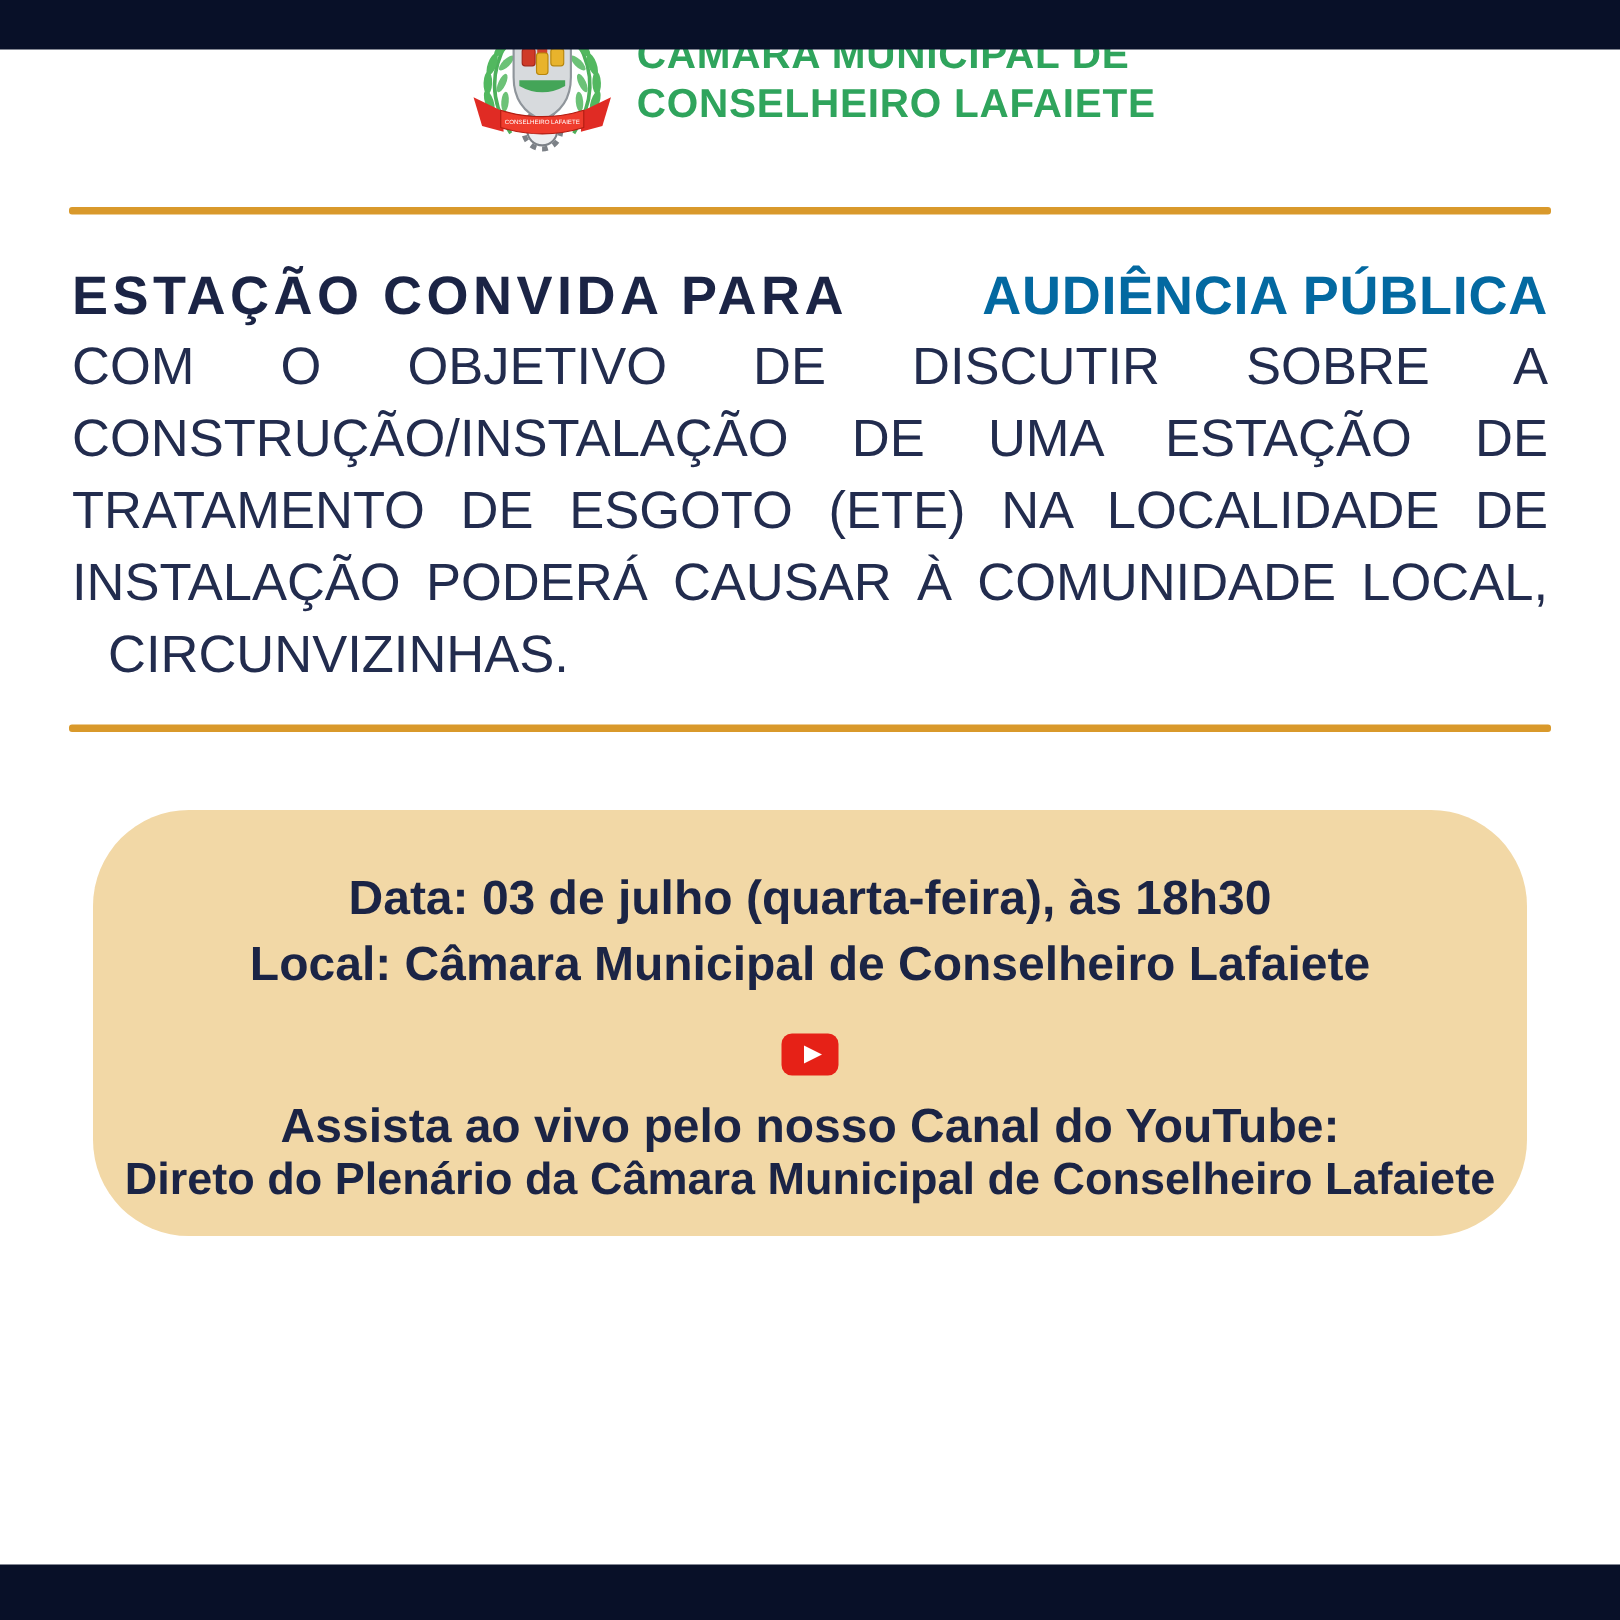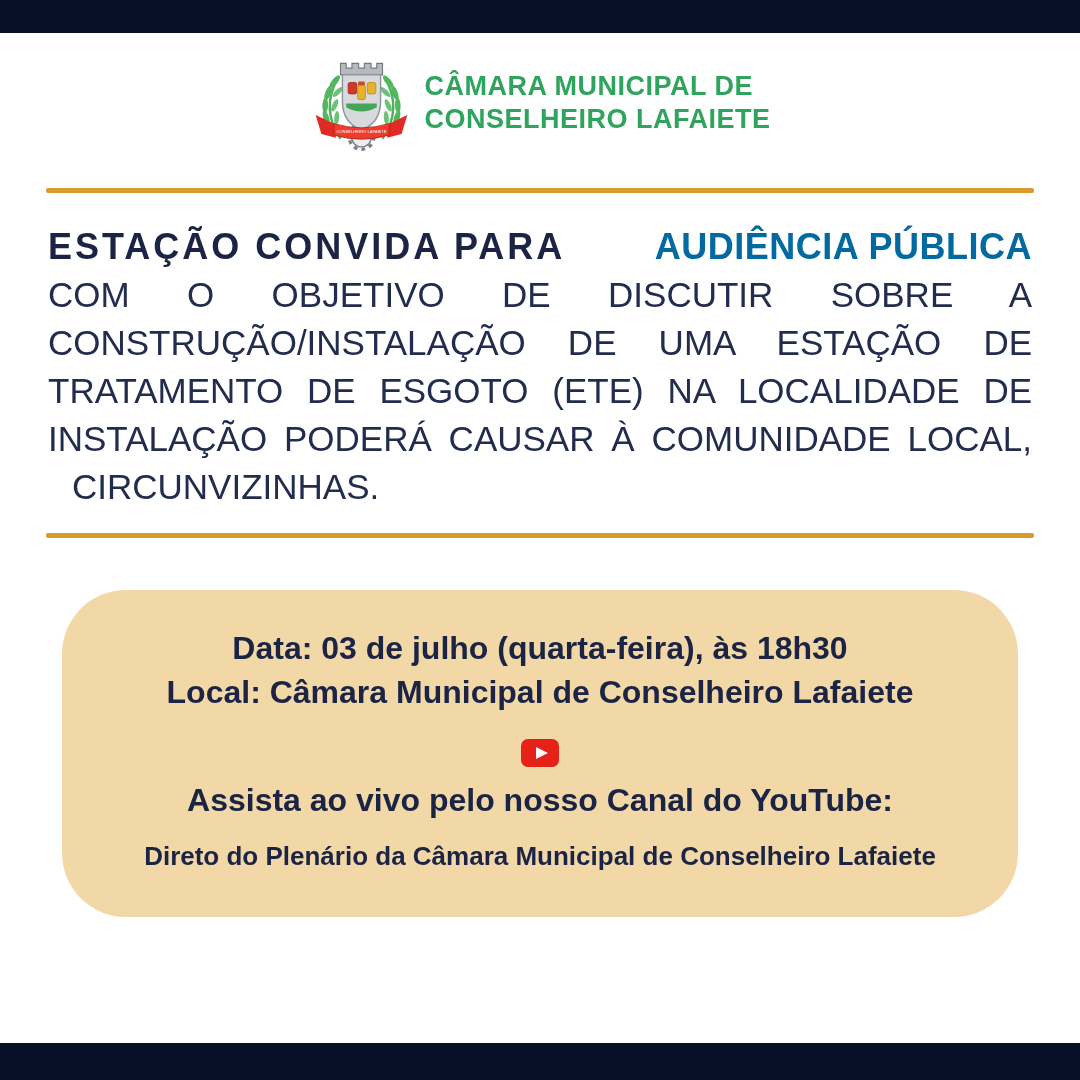--- a/index.html
+++ b/index.html
@@ -10,21 +10,20 @@
     position: relative;
     overflow: hidden;
   }
   .canvas { width: 1080px; height: 1080px; position: relative; background: #ffffff; }
 
   .bar { position: absolute; left: 0; width: 1080px; background: #081028; }
   .bar.top { top: 0; height: 33px; }
   .bar.bottom { bottom: 0; height: 37px; }
 
   header.brand {
-    padding-top: 50px;
     display: flex; justify-content: center; align-items: center; gap: 10px;
     height: 105px;
   }
   .org-name {
     color: #2fa45c; font-weight: bold;
     font-size: 27px; line-height: 33px; letter-spacing: 0.5px;
     text-align: left;
   }
 
   .rule {
@@ -48,32 +47,32 @@
     white-space: nowrap;
   }
   .jline.last { text-align: right; text-align-last: left; margin-left: 24px; }
 
   .rule.second { margin-top: 22px; }
 
   .info-box {
     margin: 52px 62px 0 62px;
     background: #f2d8a6;
     border-radius: 64px;
-    padding: 36px 12px 44px 12px;
+    padding: 36px 12px 20px 12px;
     text-align: center;
     color: #1b2445;
   }
   .info-line { font-weight: bold; white-space: nowrap; }
   .info-line.date, .info-line.loc { font-size: 32px; line-height: 44px; }
   .yt-row {
     margin-top: 24px;
     display: flex; justify-content: center; align-items: center; gap: 12px;
     font-weight: bold; font-size: 32px; line-height: 40px; white-space: nowrap; flex-direction: column;
   }
-  .info-line.sub { margin-top: 19px; font-size: 26px; line-height: 34px; }
+  .info-line.sub { margin-top: 0; font-size: 30px; line-height: 34px; }
 
   svg text { font-family: "Liberation Sans", sans-serif; }
 </style>
 </head>
 <body>
 
 <div class="canvas">
 
   <div class="bar top"></div>
 

